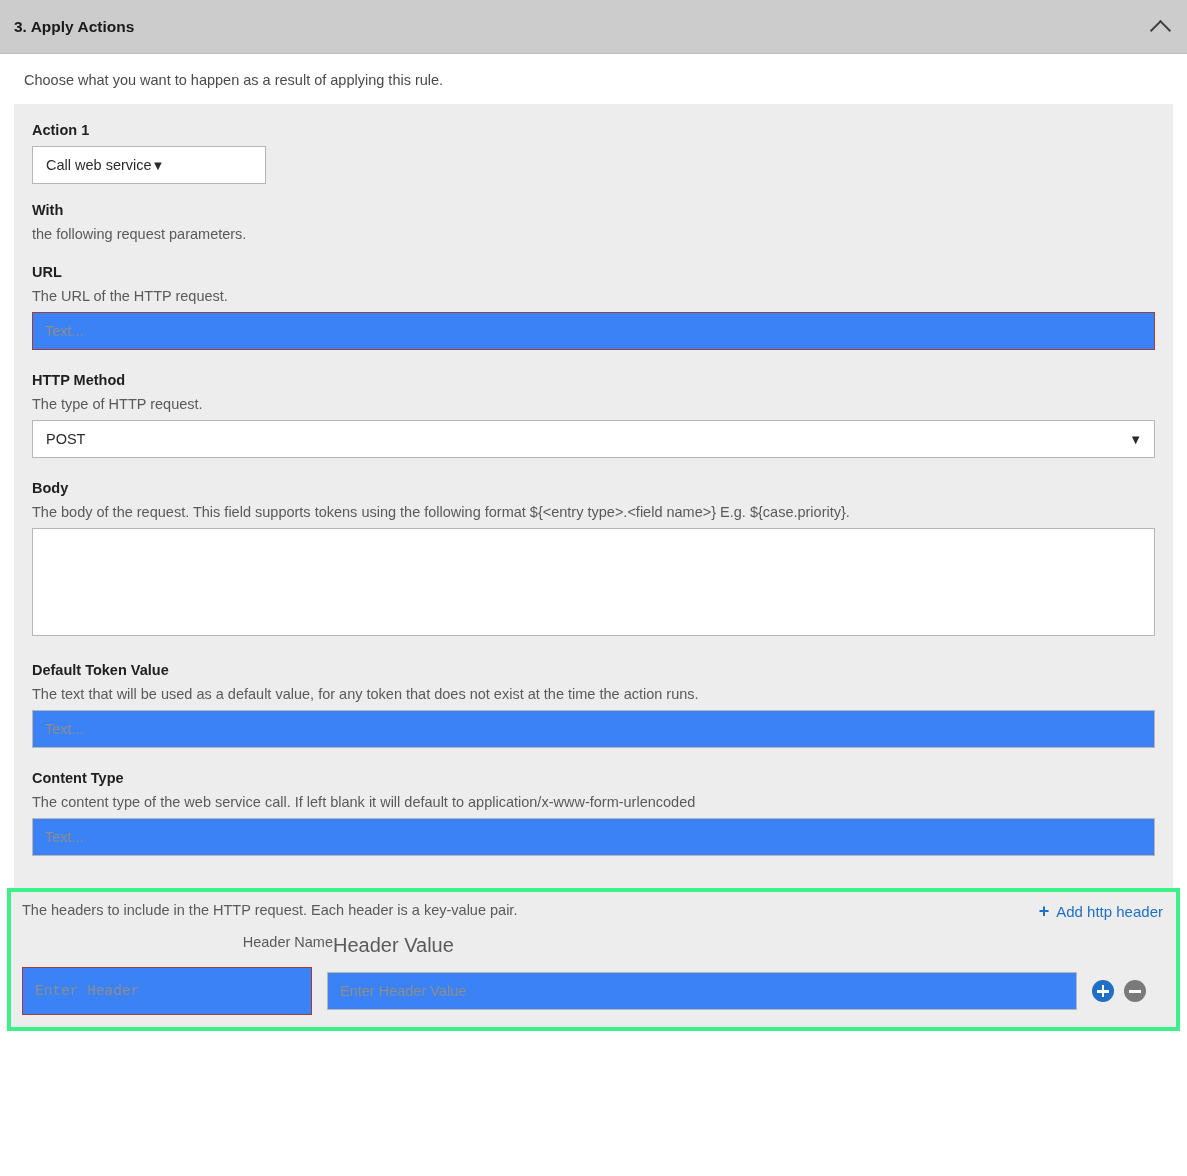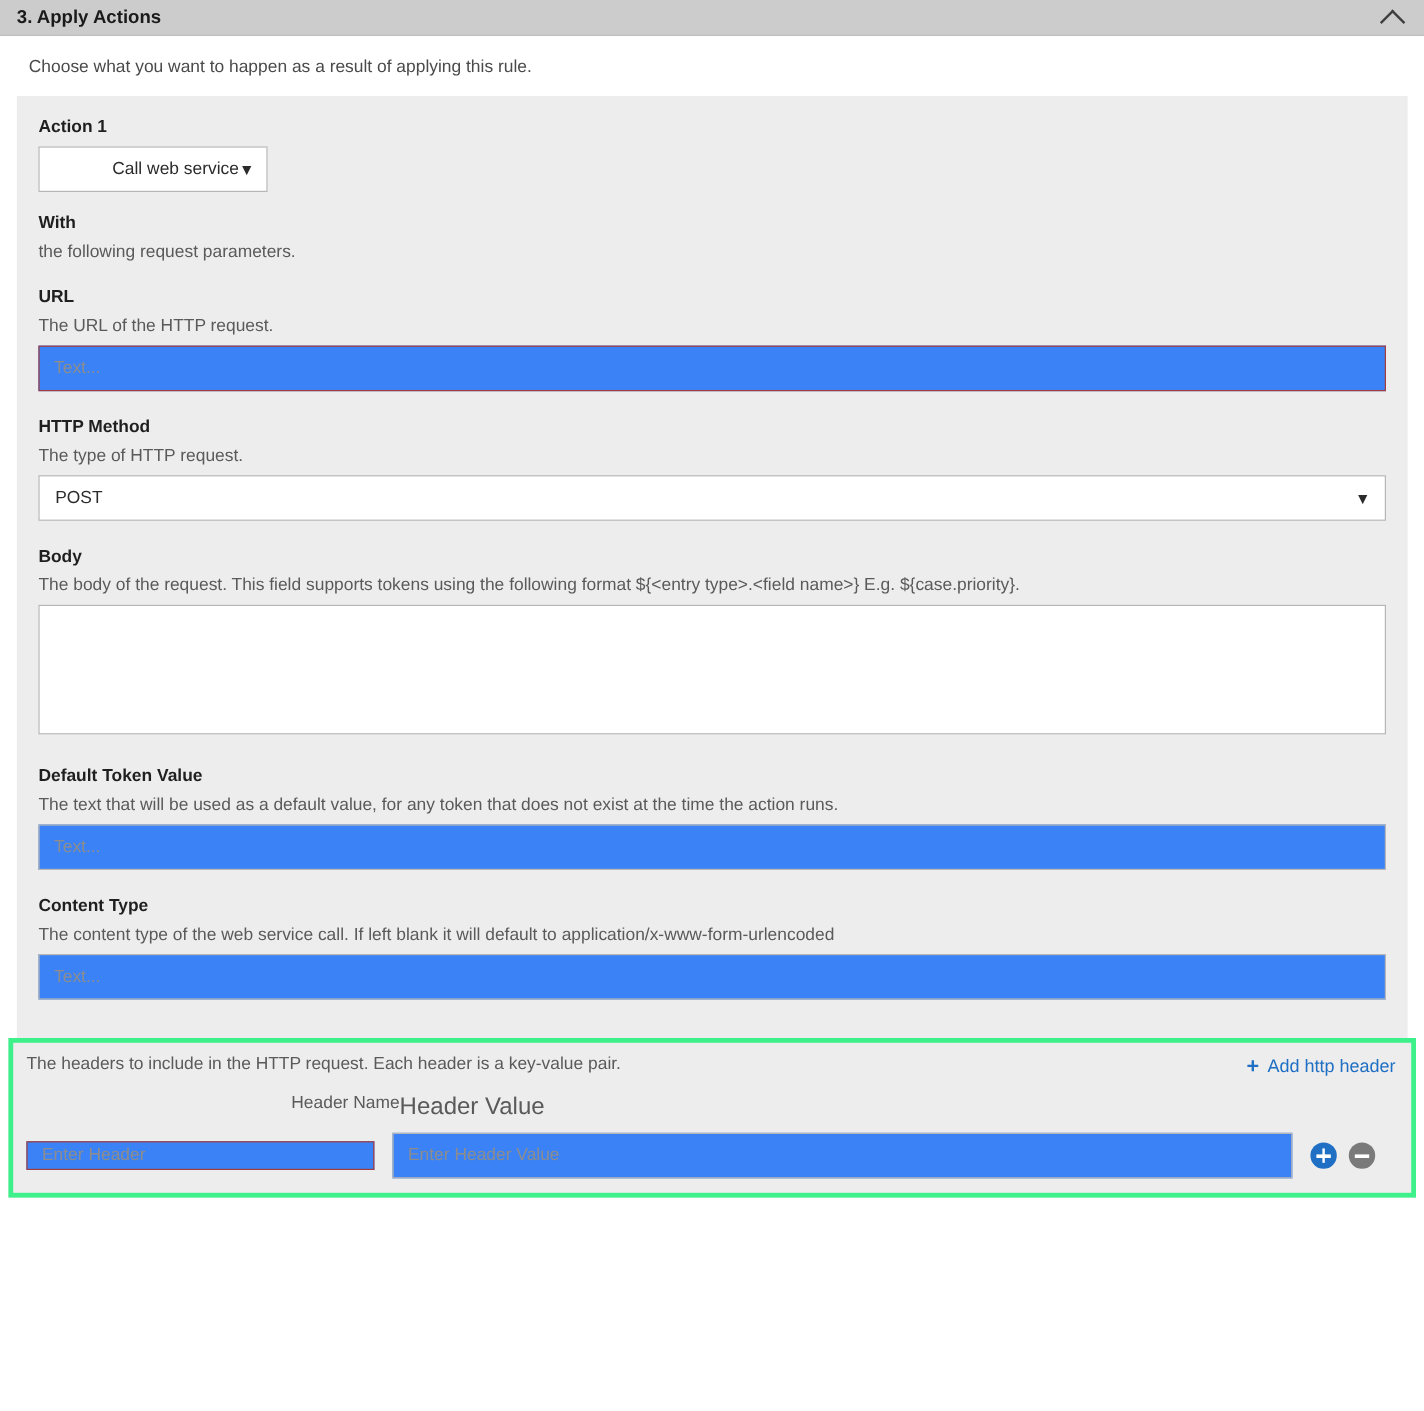--- a/index.html
+++ b/index.html
@@ -10,21 +10,21 @@
     font-family: "Liberation Sans", sans-serif;
   }
   body {
     width: 1187px;
     height: 1176px;
     overflow: hidden;
   }
 
   
   .section-header {
-    height: 30px;
+    height: 54px;
     background: #cccccc;
     border-bottom: 1px solid #bfbfbf;
     display: flex;
     align-items: center;
     padding: 0 14px;
     justify-content: space-between;
   }
   .section-header .title {
     font-size: 15.5px;
     font-weight: bold;
@@ -71,27 +71,27 @@
   .label-desc {
     font-size: 14.5px;
     color: #5a5a5a;
     margin: 0 0 8px 0;
   }
   .group { margin-bottom: 22px; }
   .group.tight { margin-bottom: 18px; }
 
   
   .select-sm {
-    width: 191px;
+    width: 234px;
     height: 38px;
     background: #ffffff;
     border: 1px solid #b6b6b6;
     display: flex;
     align-items: center;
-    justify-content: flex-end;
+    justify-content: flex-start;
     padding: 0 10px 0 13px;
     font-size: 14.5px;
     color: #2b2b2b;
     cursor: pointer;
   }
   .select-lg {
     width: 100%;
     height: 38px;
     background: #ffffff;
     border: 1px solid #b6b6b6;
@@ -177,21 +177,22 @@
     color: #5a5a5a;
   }
   .hdr-row {
     display: flex;
     align-items: center;
     margin-top: 10px;
     gap: 15px;
   }
   .hdr-name {
     width: 290px;
-    height: 24px;
+    height: 48px;
+    font-family: Liberation Mono, monospace;
   }
   .hdr-value {
     width: 750px;
     height: 38px;
   }
   .round-btn {
     width: 22px;
     height: 22px;
     border-radius: 50%;
     position: relative;

